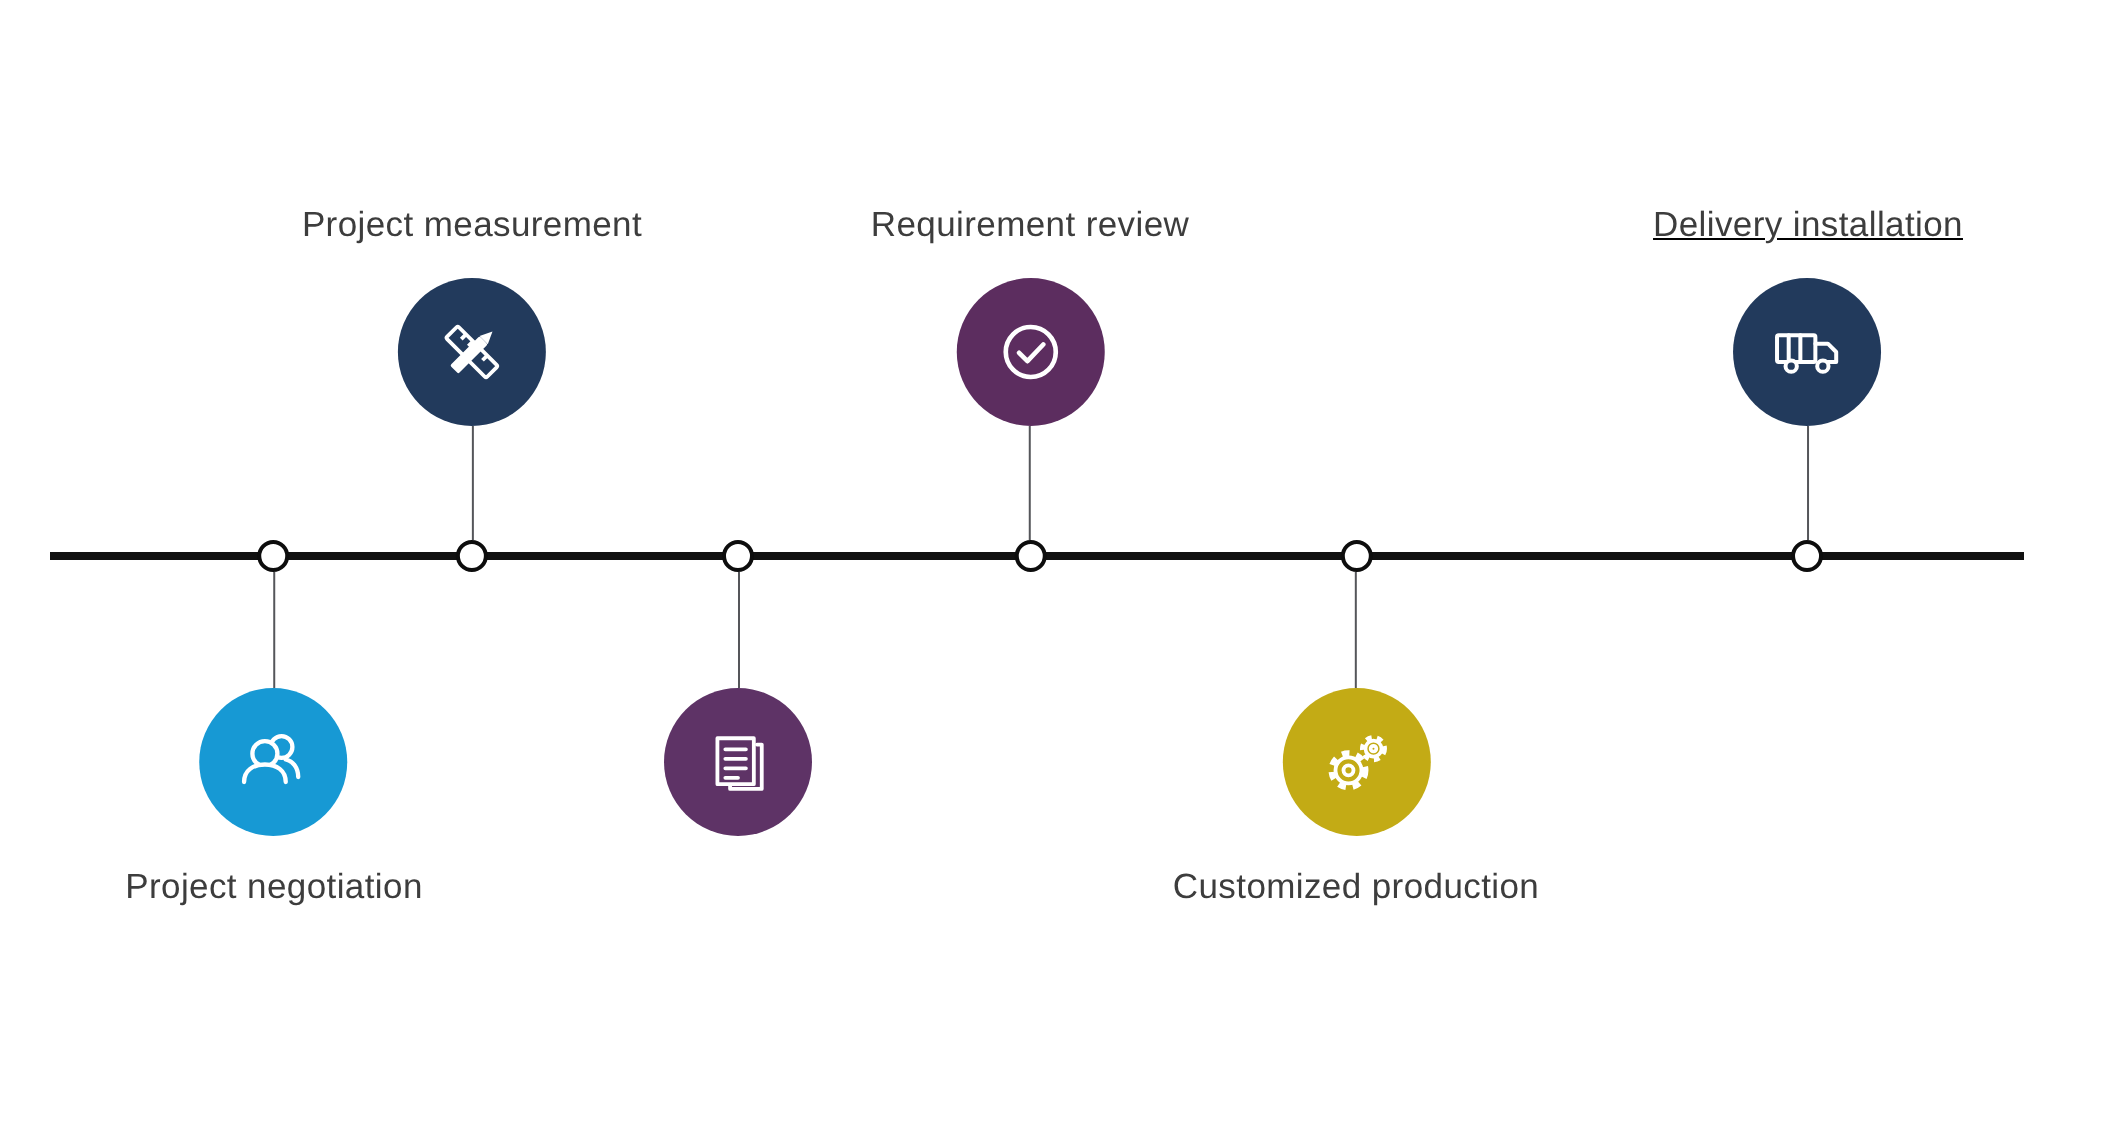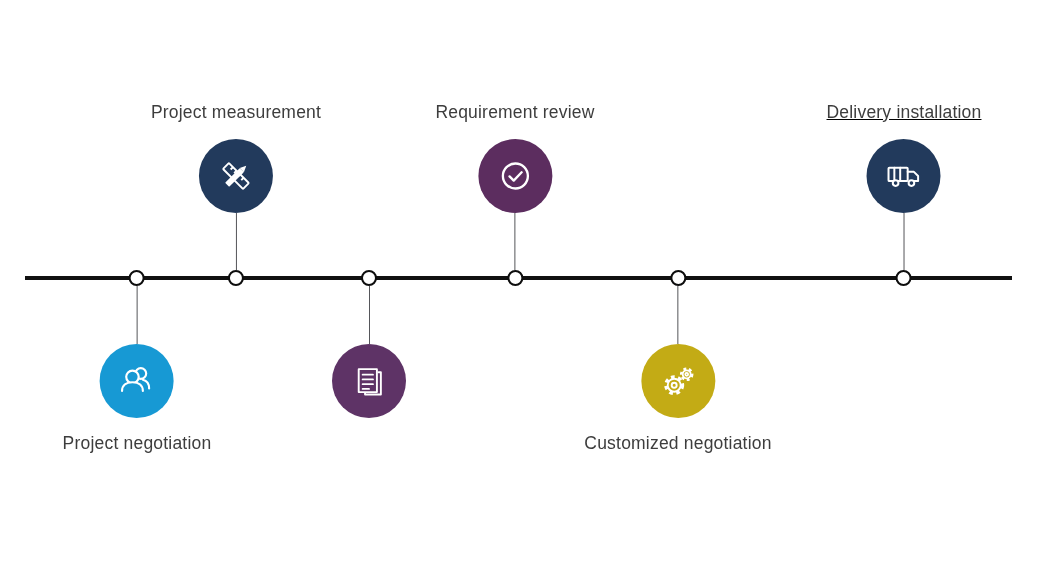--- a/index.html
+++ b/index.html
@@ -137,21 +137,21 @@
     <div class="icon-circle" style="background: rgb(195, 171, 21); color: rgb(195, 171, 21);">
       <svg width="40" height="40" viewBox="0 0 48 48" fill="none" stroke="#ffffff">
         <circle cx="19" cy="29" r="10" stroke-width="4" stroke-dasharray="4.4 4.2"></circle>
         <circle cx="19" cy="29" r="7.8" stroke-width="2.3"></circle>
         <circle cx="19" cy="29" r="3" stroke-width="2.3"></circle>
         <circle cx="34" cy="16" r="6.4" stroke-width="3.4" stroke-dasharray="3.3 3.1"></circle>
         <circle cx="34" cy="16" r="4.8" stroke-width="2.2"></circle>
         <circle cx="34" cy="16" r="1.7" stroke-width="2.2"></circle>
       </svg>
     </div>
-    <div class="step-label">Customized negotiation</div>
+    <div class="step-label">Customized production</div>
   </div>
 
   <div class="step above s6">
     <div class="step-label">Delivery installation</div>
     <div class="icon-circle" style="background: rgb(34, 58, 92); color: rgb(34, 58, 92);">
       <svg width="40" height="40" viewBox="0 0 48 48" fill="none" stroke="#ffffff" stroke-width="2.4" stroke-linecap="round" stroke-linejoin="round">
         <rect x="6" y="14" width="23" height="16" rx="1"></rect>
         <path d="M29 19h7.5l5 5v6h-5"></path>
         <path d="M20 14v16 M13 14v16"></path>
         <circle cx="14.5" cy="32.5" r="3.4" fill="currentColor"></circle>

